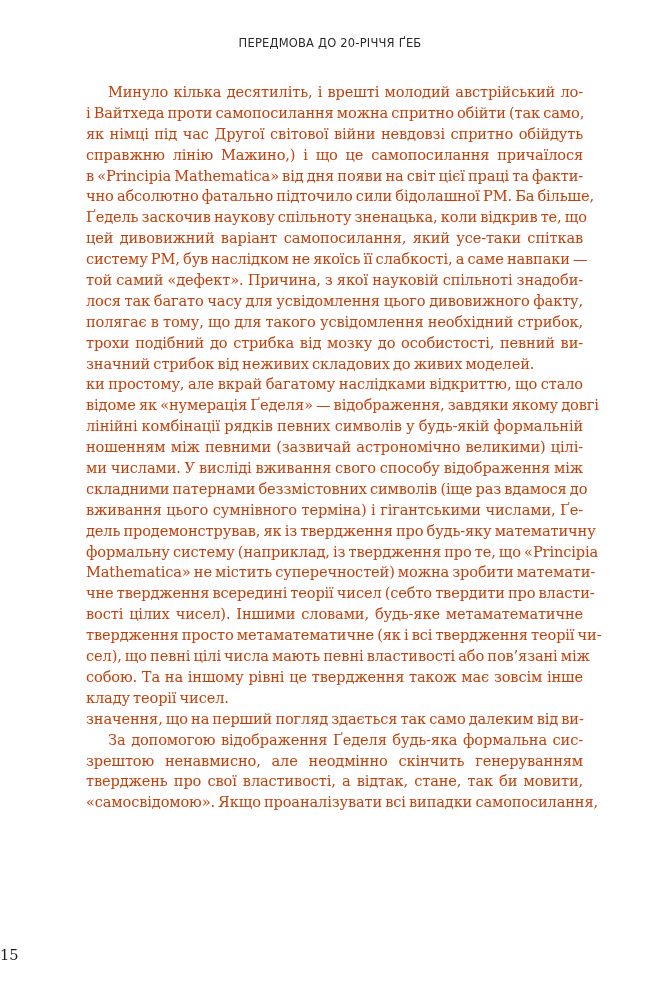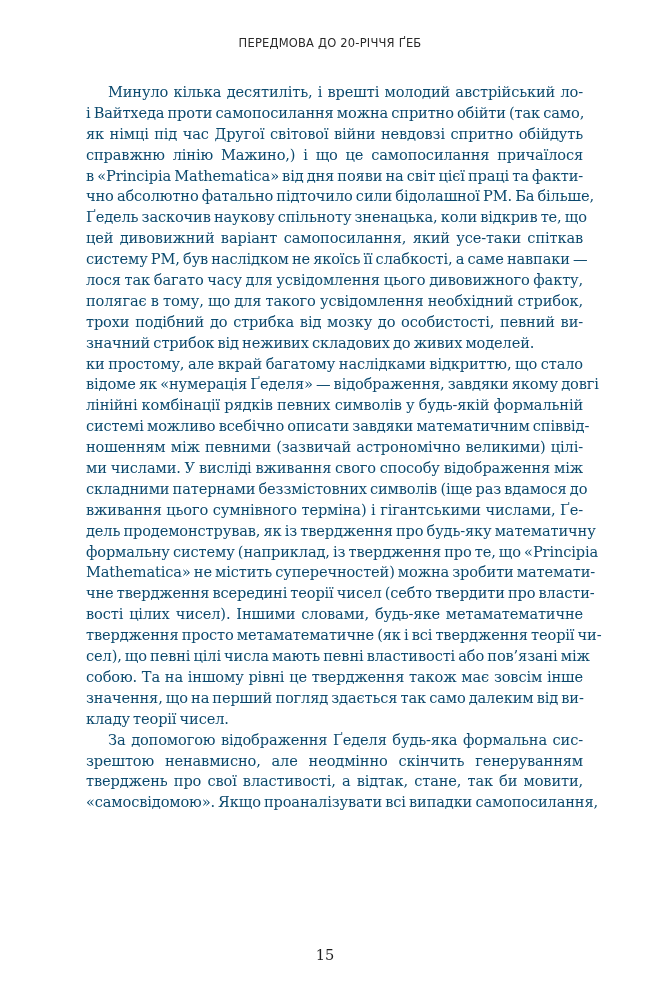--- a/index.html
+++ b/index.html
@@ -6,75 +6,75 @@
   body { width: 650px; height: 1000px; position: relative; overflow: hidden; }
   .running-head {
     position: absolute; top: 36px; left: 0; width: 570px;
     text-align: center;
     font-family: "DejaVu Sans", sans-serif;
     font-size: 11.5px; letter-spacing: 0.2px; color: #2a2a2a; margin-left: 45px;
   }
   .body-text {
     position: absolute; top: 82px; left: 86px; width: 497px;
     font-family: "DejaVu Serif", serif;
-    font-size: 14.6px; color: #0c4a6e;
+    font-size: 14.6px; color: #c2410c;
   }
   .line {
     height: 20.9px; line-height: 20.9px;
     text-align: justify; text-align-last: justify;
     white-space: nowrap; overflow: visible;
     word-spacing: -1.3px; letter-spacing: -0.15px;
   }
   .line.indent { padding-left: 22px; }
   .line.last { text-align-last: left; }
   .page-number {
-    position: absolute; top: 946px; left: 0; width: 650px; text-align: center;
+    position: absolute; top: 946px; left: 0; width: 650px; text-align: left;
     font-family: "DejaVu Serif", serif; font-size: 14.6px; color: #1e1e1e;
   }
 </style>
 </head>
 <body>
 
 <div class="running-head">ПЕРЕДМОВА ДО 20-РІЧЧЯ ҐЕБ</div>
 
 <div class="body-text">
   <div>
     <div class="line indent">Минуло кілька десятиліть, і врешті молодий австрійський ло-</div>
     <div class="line">і Вайтхеда проти самопосилання можна спритно обійти (так само,</div>
     <div class="line">як німці під час Другої світової війни невдовзі спритно обійдуть</div>
     <div class="line">справжню лінію Мажино,) і що це самопосилання причаїлося</div>
     <div class="line">в «Principia Mathematica» від дня появи на світ цієї праці та факти-</div>
     <div class="line">чно абсолютно фатально підточило сили бідолашної РМ. Ба більше,</div>
     <div class="line">Ґедель заскочив наукову спільноту зненацька, коли відкрив те, що</div>
     <div class="line">цей дивовижний варіант самопосилання, який усе-таки спіткав</div>
     <div class="line">систему РМ, був наслідком не якоїсь її слабкості, а саме навпаки —</div>
+    <div class="line">той самий «дефект». Причина, з якої науковій спільноті знадоби-</div>
     <div class="line">лося так багато часу для усвідомлення цього дивовижного факту,</div>
     <div class="line">полягає в тому, що для такого усвідомлення необхідний стрибок,</div>
     <div class="line">трохи подібний до стрибка від мозку до особистості, певний ви-</div>
     <div class="line last">значний стрибок від неживих складових до живих моделей.</div>
   </div>
   <div>
     <div class="line">ки простому, але вкрай багатому наслідками відкриттю, що стало</div>
     <div class="line">відоме як «нумерація Ґеделя» — відображення, завдяки якому довгі</div>
     <div class="line">лінійні комбінації рядків певних символів у будь-якій формальній</div>
-    <div class="line">системі можливо всебічно описати завдяки математичним співвід-</div>
     <div class="line">ношенням між певними (зазвичай астрономічно великими) цілі-</div>
     <div class="line">ми числами. У висліді вживання свого способу відображення між</div>
     <div class="line">складними патернами беззмістовних символів (іще раз вдамося до</div>
     <div class="line">вживання цього сумнівного терміна) і гігантськими числами, Ґе-</div>
     <div class="line">дель продемонстрував, як із твердження про будь-яку математичну</div>
     <div class="line">формальну систему (наприклад, із твердження про те, що «Principia</div>
     <div class="line">Mathematica» не містить суперечностей) можна зробити математи-</div>
     <div class="line">чне твердження всередині теорії чисел (себто твердити про власти-</div>
     <div class="line">вості цілих чисел). Іншими словами, будь-яке метаматематичне</div>
     <div class="line">твердження просто метаматематичне (як і всі твердження теорії чи-</div>
     <div class="line">сел), що певні цілі числа мають певні властивості або пов’язані між</div>
     <div class="line">собою. Та на іншому рівні це твердження також має зовсім інше</div>
+    <div class="line last">кладу теорії чисел.</div>
     <div class="line">значення, що на перший погляд здається так само далеким від ви-</div>
-    <div class="line last">кладу теорії чисел.</div>
   </div>
   <div>
     <div class="line indent">За допомогою відображення Ґеделя будь-яка формальна сис-</div>
     <div class="line">зрештою ненавмисно, але неодмінно скінчить генеруванням</div>
     <div class="line">тверджень про свої властивості, а відтак, стане, так би мовити,</div>
     <div class="line">«самосвідомою». Якщо проаналізувати всі випадки самопосилання,</div>
   </div>
 </div>
 
 <div class="page-number">15</div>

